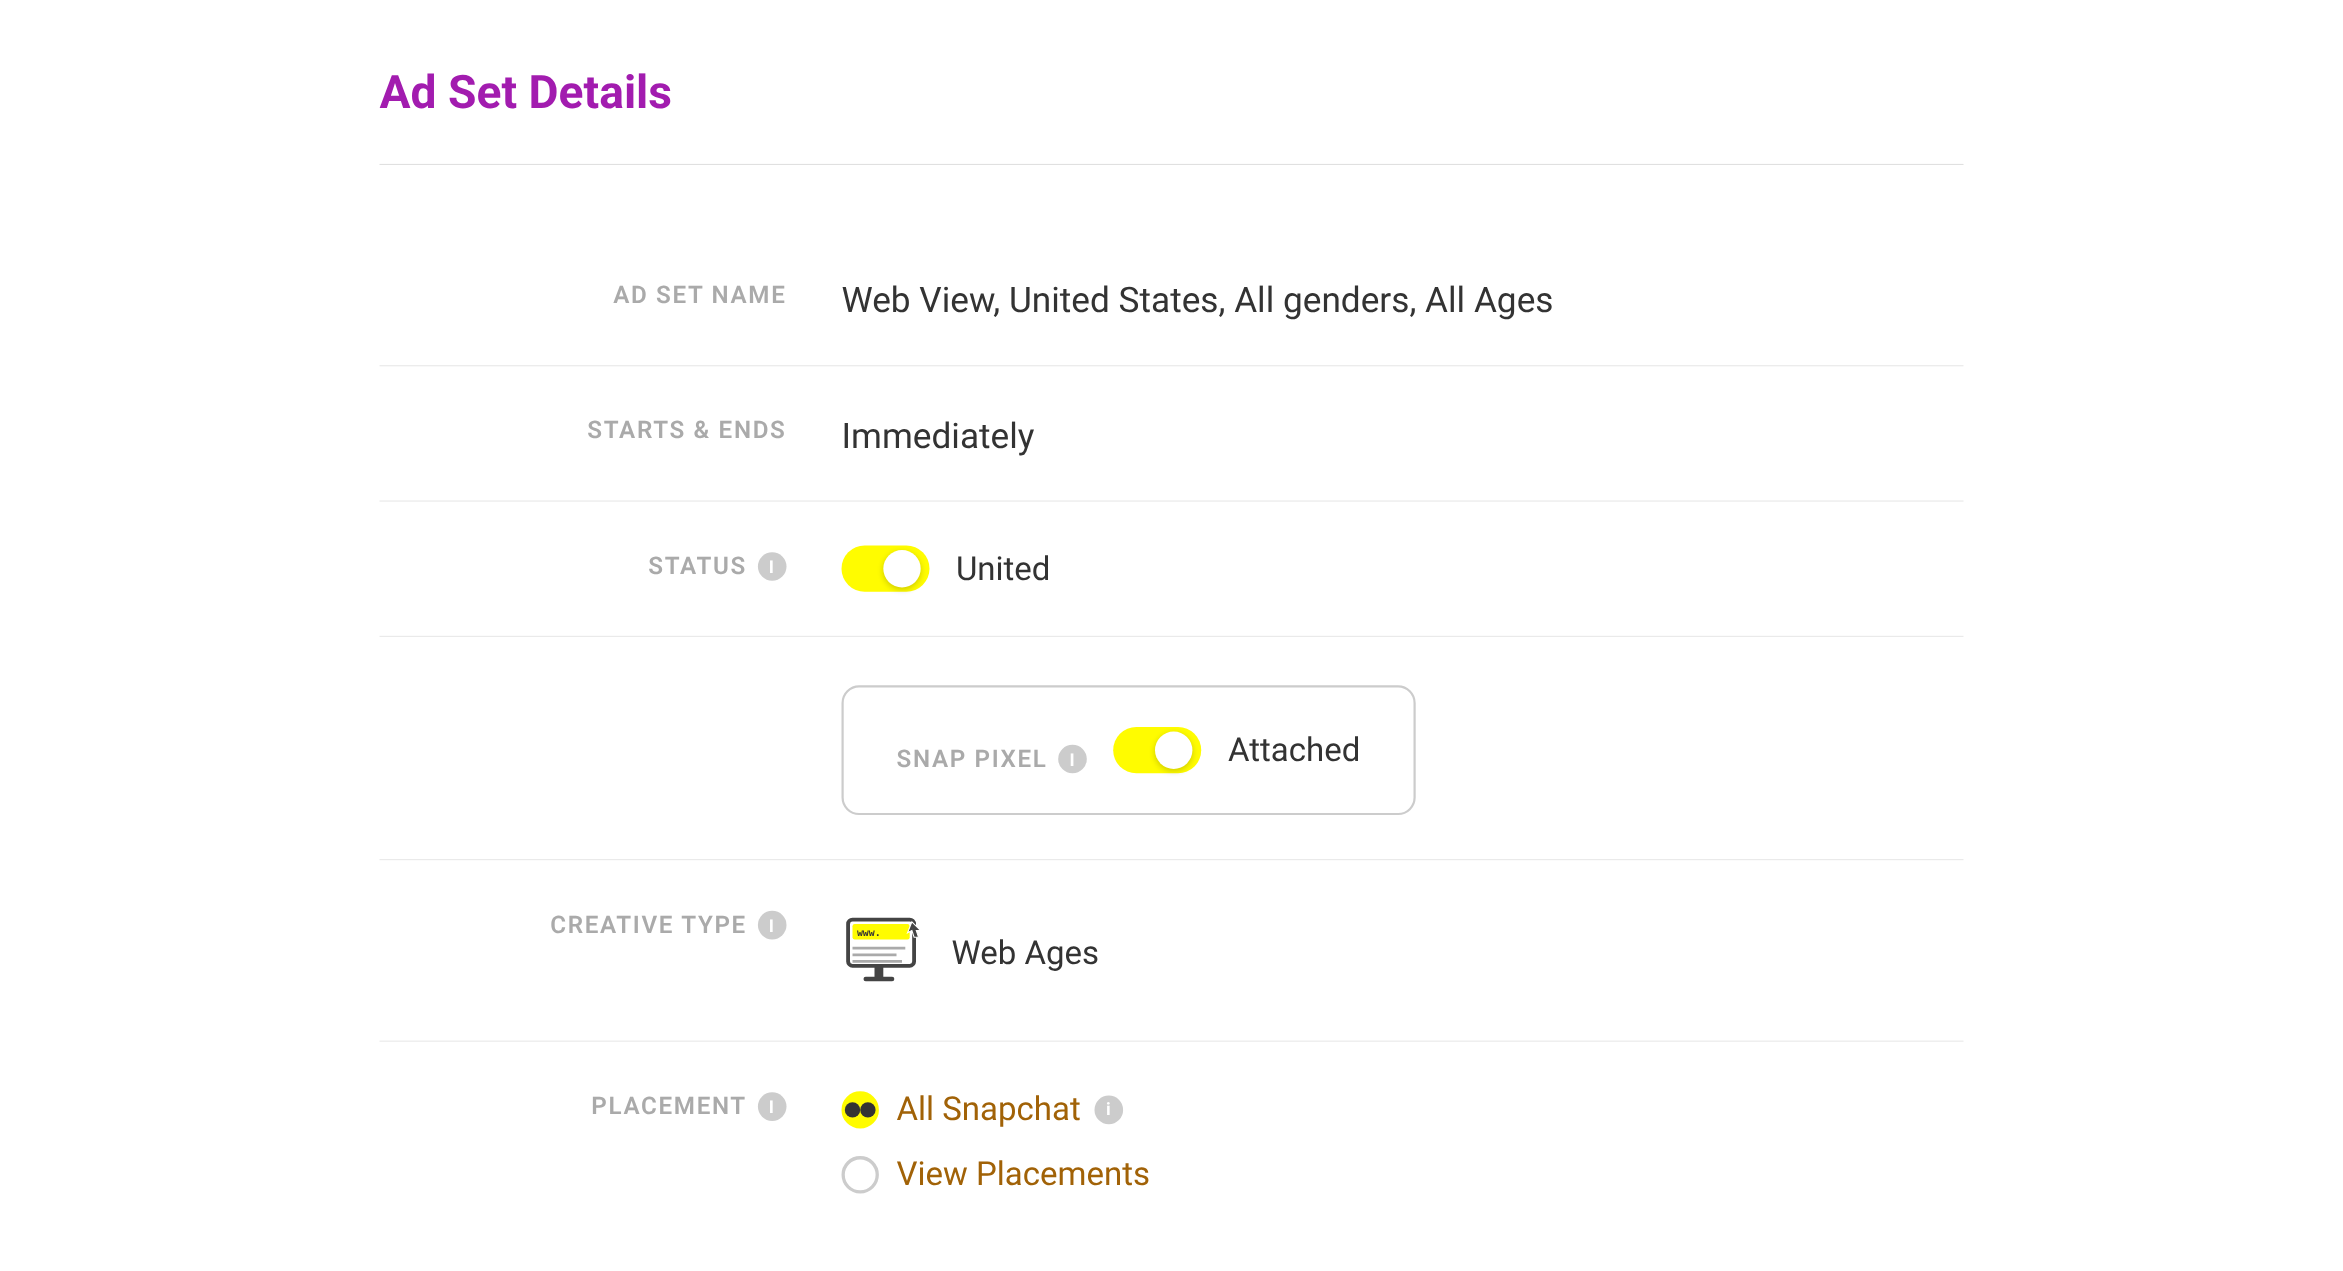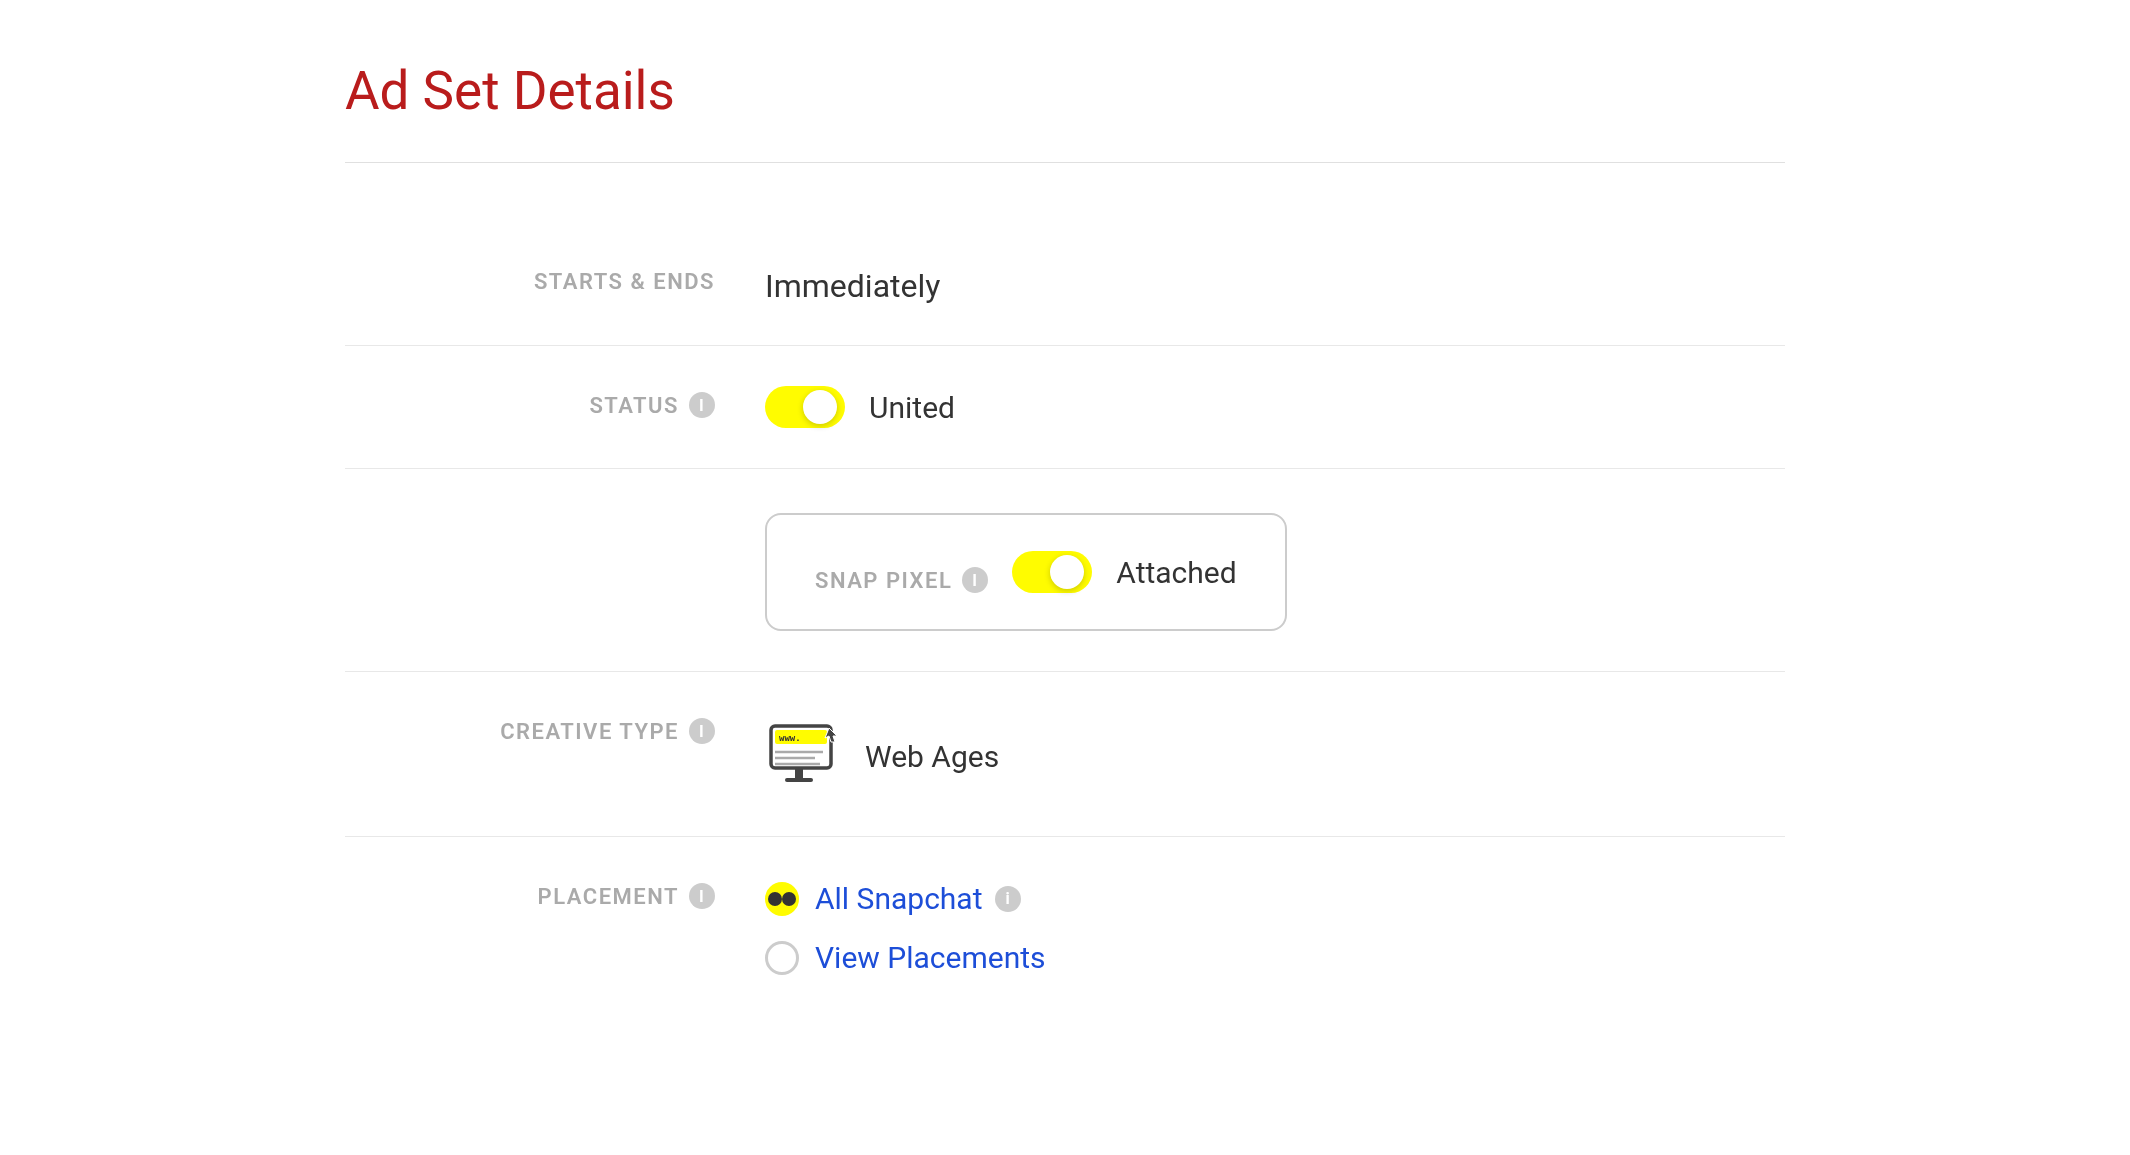--- a/index.html
+++ b/index.html
@@ -16,23 +16,23 @@
       min-height: 1155px;
     }
 
     .page-container {
       max-width: 1600px;
       margin: 0 auto;
       padding: 60px 80px;
     }
 
     .page-title {
-      font-size: 53px;
-      font-weight: 400;
-      color: #b91c1c;
+      font-size: 42px;
+      font-weight: 700;
+      color: #a21caf;
       margin-bottom: 40px;
     }
 
     .divider {
       border: none;
       border-top: 1.5px solid #e0e0e0;
       margin-bottom: 60px;
     }
 
     .form-section {
@@ -200,21 +200,21 @@
     .radio-circle.selected::after {
       content: '';
       width: 14px;
       height: 14px;
       border-radius: 50%;
       background: #333;
     }
 
     .radio-label {
       font-size: 30px;
-      color: #1d4ed8;
+      color: #a16207;
     }
 
     .radio-label-row {
       display: flex;
       align-items: center;
       gap: 12px;
     }
 
     
     .status-row .form-value {
@@ -228,20 +228,28 @@
   </style>
 </head>
 <body>
 
 <div class="page-container">
   <h1 class="page-title">Ad Set Details</h1>
   <hr class="divider">
 
   <div class="form-section">
 
+    <div class="form-row">
+      <div class="form-label">
+        <span>AD SET NAME</span>
+      </div>
+      <div class="form-value large-text">
+        <span>Web View, United States, All genders, All Ages</span>
+      </div>
+    </div>
 
     <div class="form-row">
       <div class="form-label">
         <span>STARTS &amp; ENDS</span>
       </div>
       <div class="form-value large-text">
         <span>Immediately</span>
       </div>
     </div>
 

